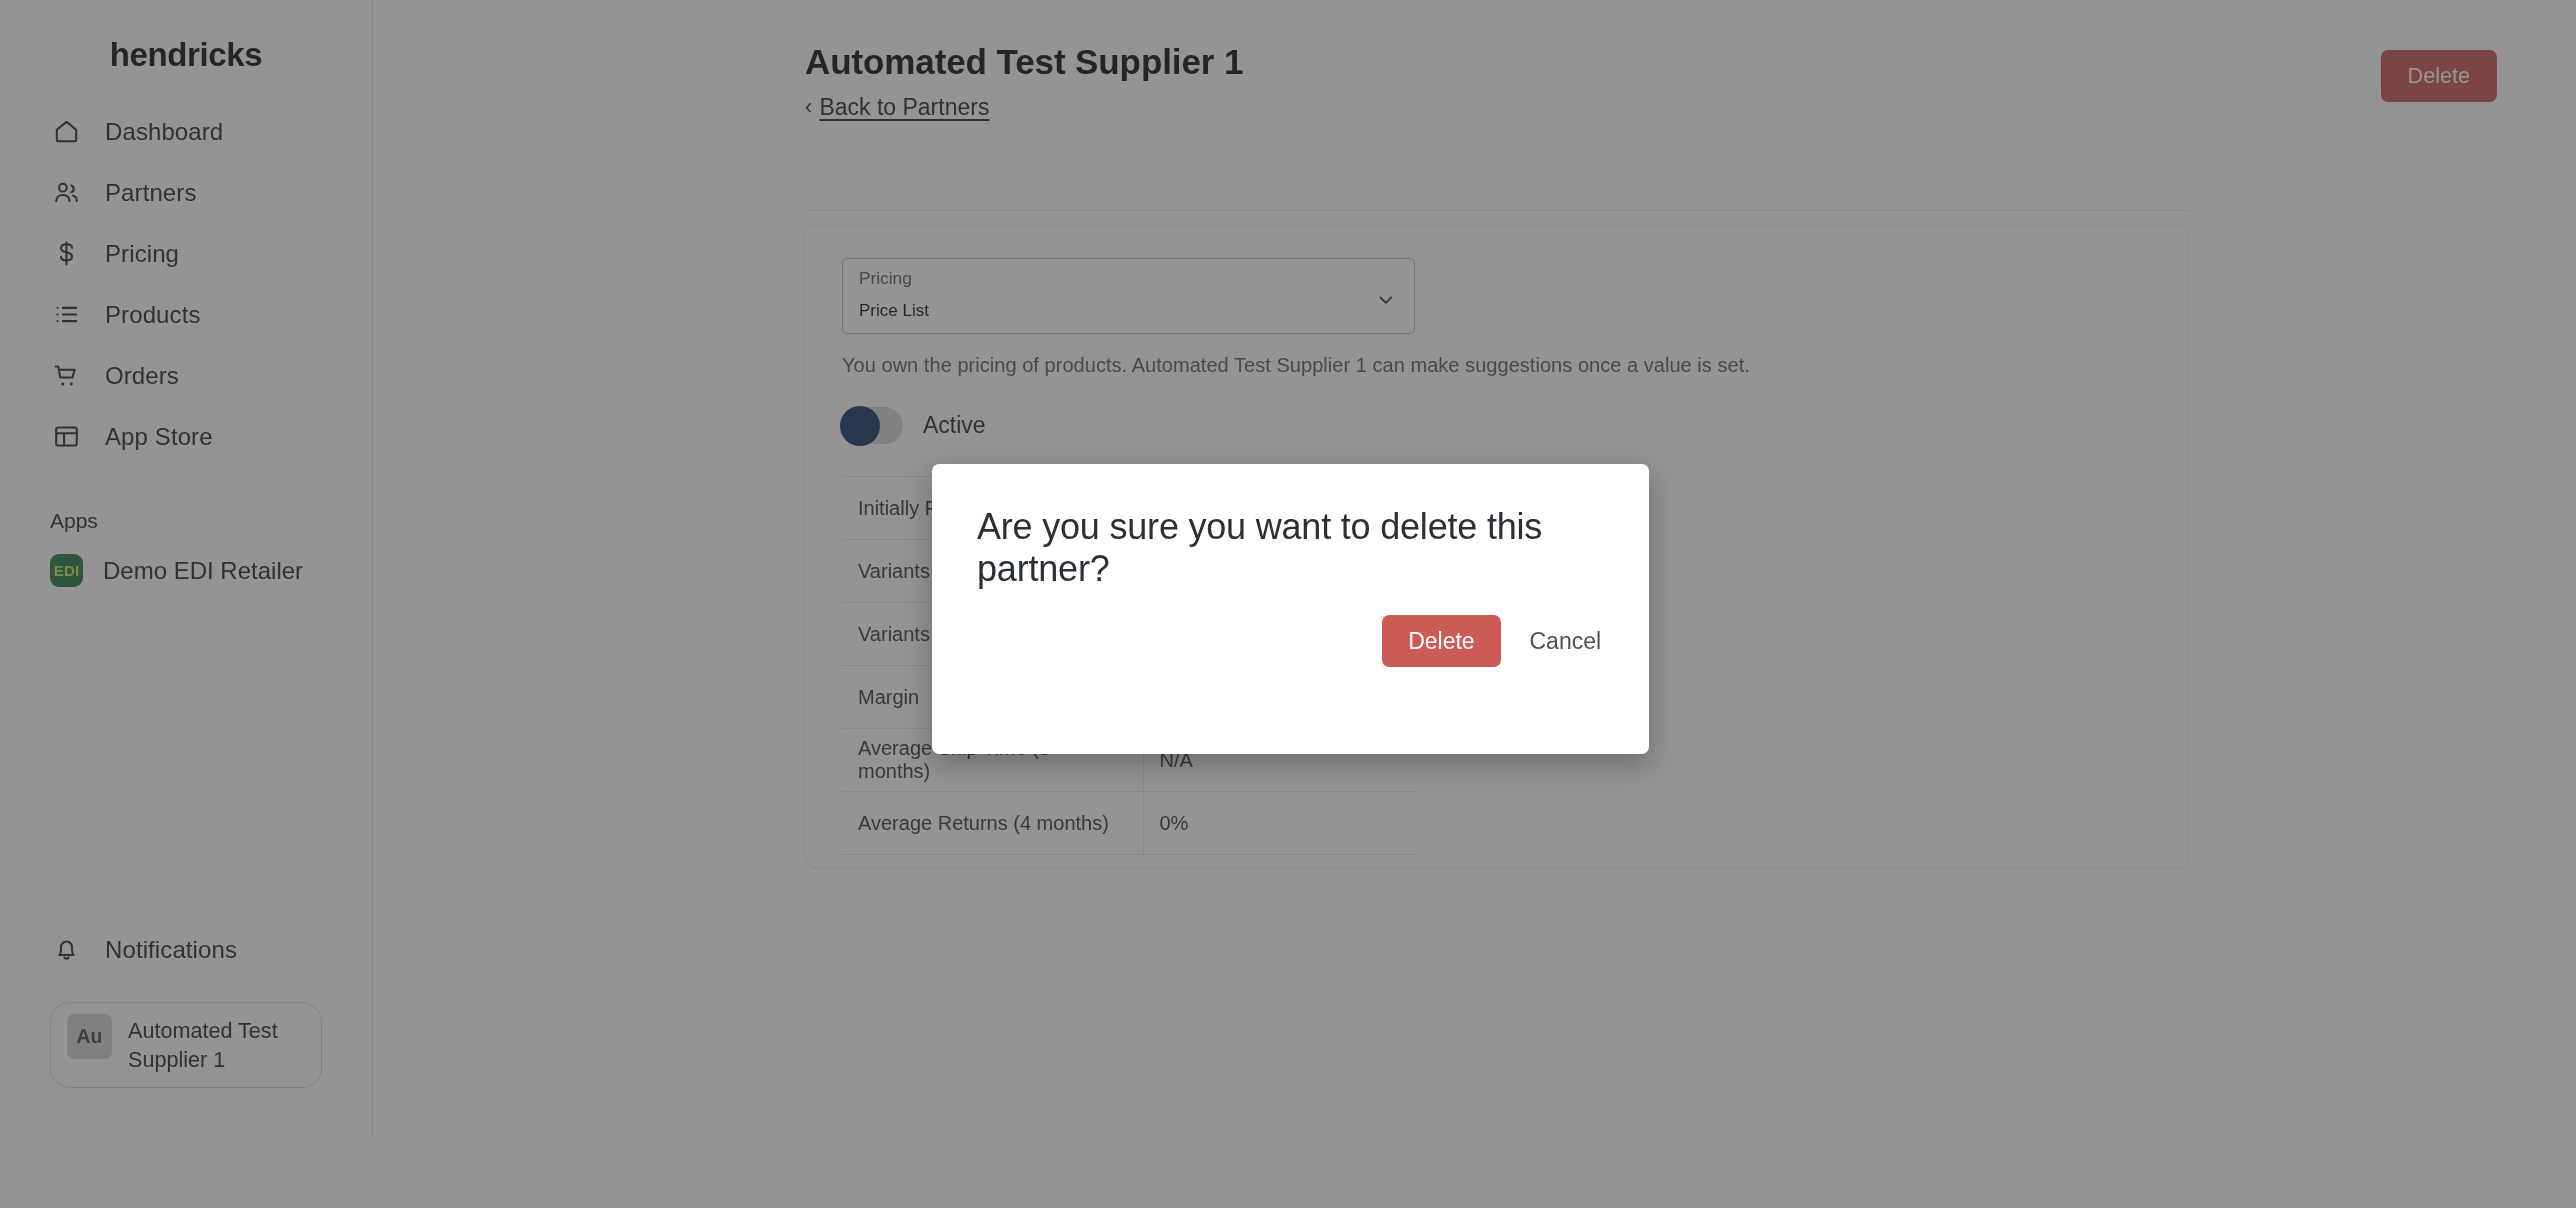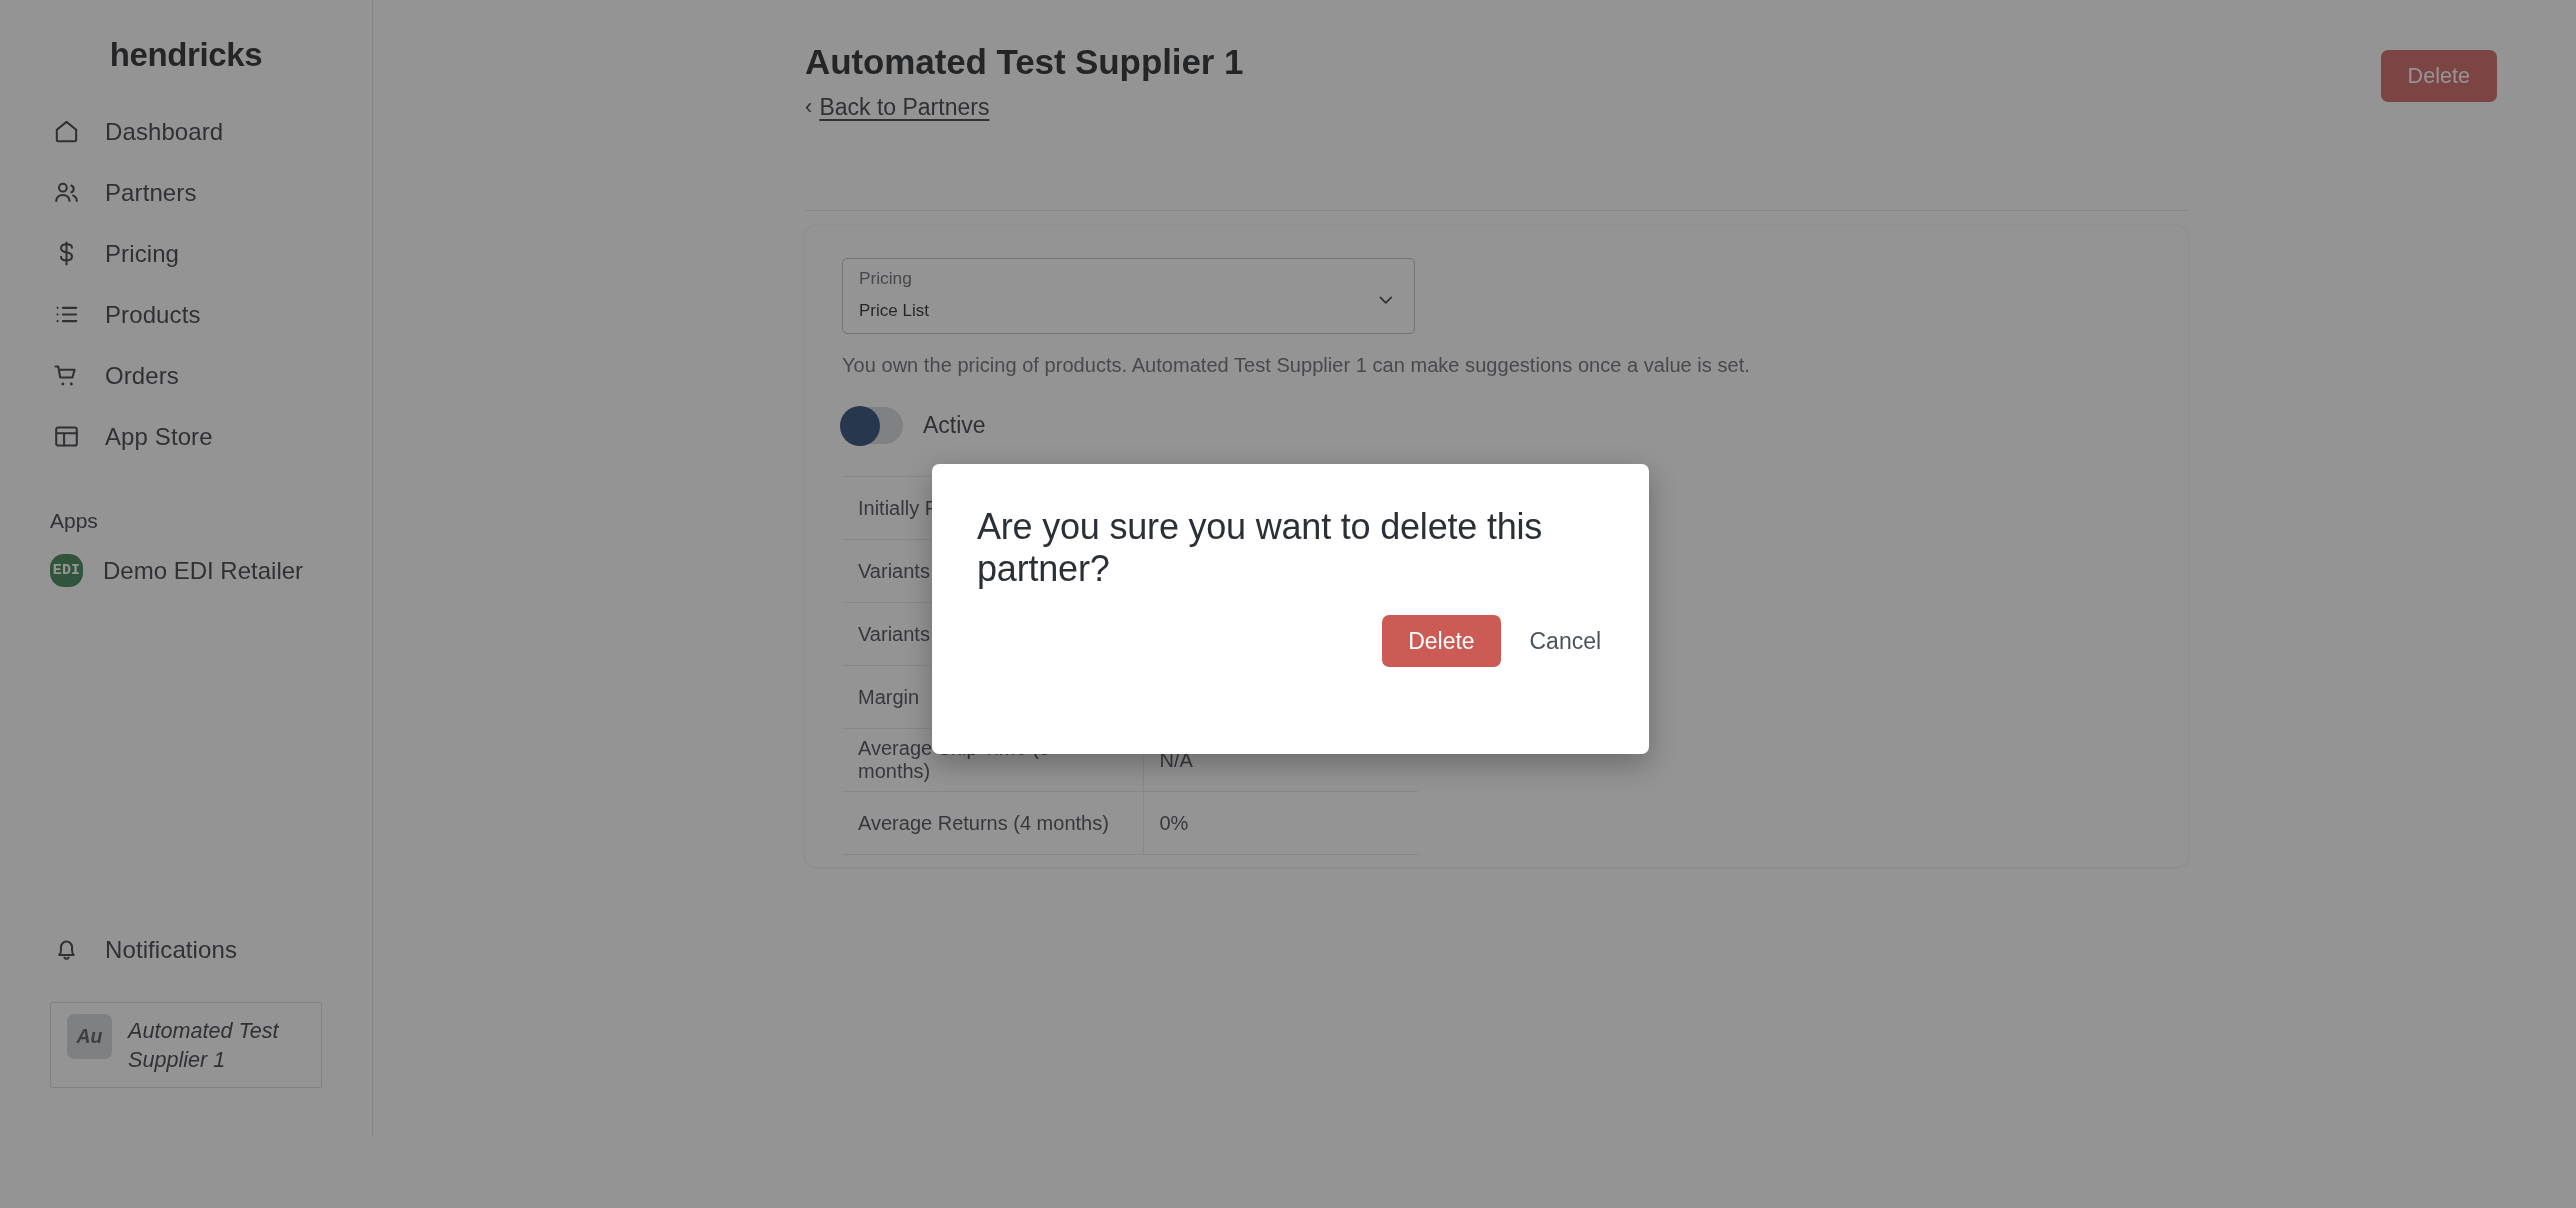--- a/index.html
+++ b/index.html
@@ -79,47 +79,45 @@
   .app-item {
     display: flex;
     align-items: center;
     height: 61px;
     padding-left: 35px;
     gap: 20px;
     cursor: pointer;
   }
   .app-badge {
     width: 33px; height: 33px;
-    border-radius: 14px;
+    border-radius: 9px;
     background: #2f7a48;
-    color: #ffffff;
+    color: #bef264;
     font-size: 15px;
     font-weight: 700;
     display: flex; align-items: center; justify-content: center;
     letter-spacing: 0.2px;
     flex: 0 0 33px;
-    font-family: Liberation Mono, monospace;
   }
   .app-label { font-size: 24px; color: #2c3038; white-space: nowrap; }
 
   .sidebar-spacer { flex: 1 1 auto; }
 
   .sidebar-bottom { padding-bottom: 33px; }
 
   .user-card {
     margin: 21.6px 35px 0 35px;
     border: 1.4px solid #d7d9dc;
-    border-radius: 2px;
+    border-radius: 20px;
     padding: 11.5px 16px 13px 16px;
     display: flex;
     align-items: flex-start;
     gap: 16px;
     min-height: 75px;
     cursor: pointer;
-    font-style: italic;
   }
   .user-avatar {
     width: 45px; height: 45px;
     border-radius: 7.2px;
     background: #d3d5d8;
     color: #4a4e57;
     font-size: 19.4px;
     font-weight: 700;
     display: flex; align-items: center; justify-content: center;
     flex: 0 0 45px;

